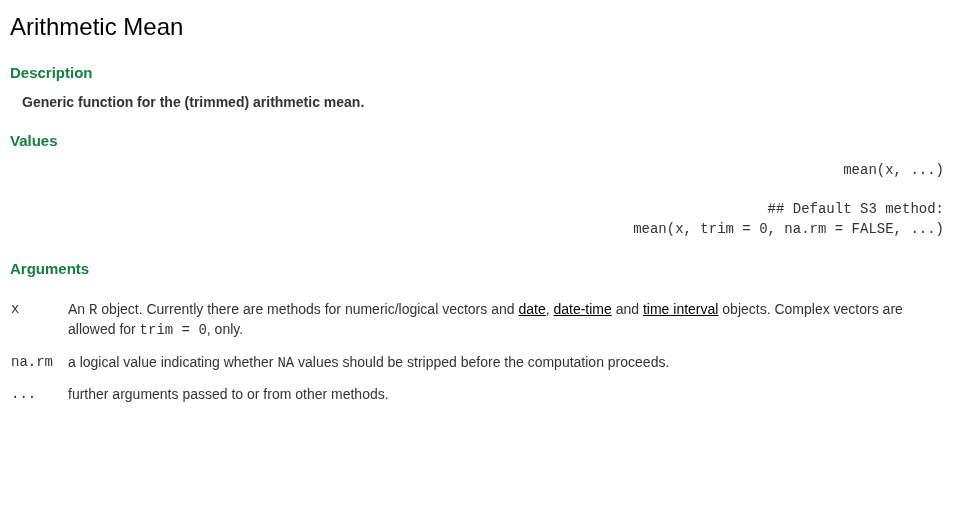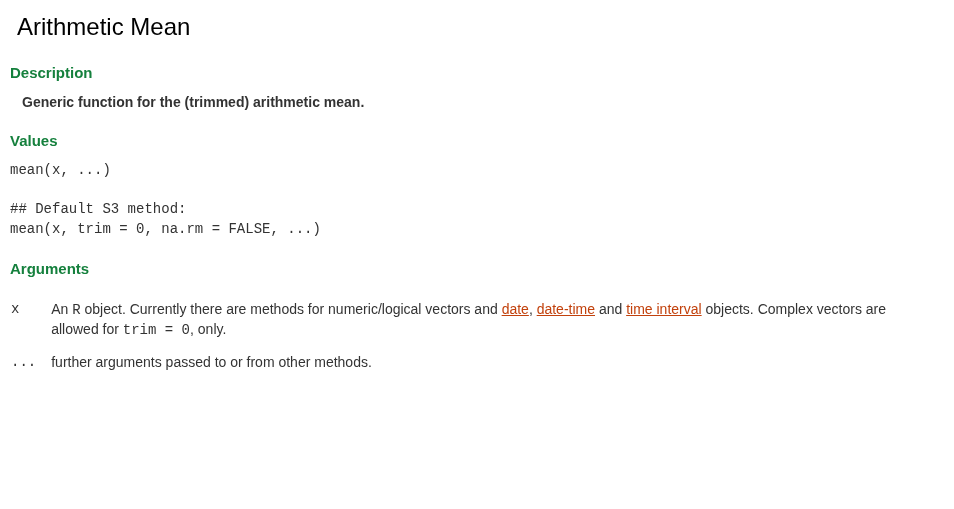--- a/index.html
+++ b/index.html
@@ -7,56 +7,57 @@
     font-size: 14px;
     color: #333;
     margin: 10px;
     line-height: 1.4;
     width: 934px;
   }
   h2.title {
     font-size: 24px;
     font-weight: normal;
     color: #000;
-    margin: 0 0 18px 7px;
+    margin: 0 0 18px 0;
   }
   h3 {
     font-size: 15px;
     font-weight: bold;
     color: #15803d;
     margin: 18px 0 10px 0;
   }
   p {
     margin: 10px 12px;
     font-weight: bold;
   }
   pre {
     font-family: "Courier New", Courier, monospace;
     font-size: 14px;
     white-space: pre;
     margin: 10px 0;
+    text-align: right;
   }
   code {
     font-family: "Courier New", Courier, monospace;
     font-size: 14px;
   }
   table.args {
     border-collapse: separate;
     border-spacing: 0 10px;
   }
   table.args td {
     vertical-align: top;
     padding-right: 14px;
   }
   table.args td.name {
     font-family: "Courier New", Courier, monospace;
     white-space: nowrap;
   }
   a {
-    color: #c2410c;
+    color: #000000;
     text-decoration: underline;
   }
 </style>
 </head>
 <body>
 
 <h2 class="title">Arithmetic Mean</h2>
 
 <h3>Description</h3>
 <p>Generic function for the (trimmed) arithmetic mean.</p>
@@ -68,17 +69,21 @@
 mean(x, trim = 0, na.rm = FALSE, ...)</pre>
 
 <h3>Arguments</h3>
 <table class="args">
   <tbody id="args-body">
       <tr>
         <td class="name">x</td>
         <td>An <code>R</code> object. Currently there are methods for numeric/logical vectors and <a href="#">date</a>, <a href="#">date-time</a> and <a href="#">time interval</a> objects. Complex vectors are allowed for <code>trim = 0</code>, only.</td>
       </tr>
       <tr>
+        <td class="name">na.rm</td>
+        <td>a logical value indicating whether <code>NA</code> values should be stripped before the computation proceeds.</td>
+      </tr>
+      <tr>
         <td class="name">...</td>
         <td>further arguments passed to or from other methods.</td>
       </tr>
     </tbody>
 </table>
 
 </body></html>

